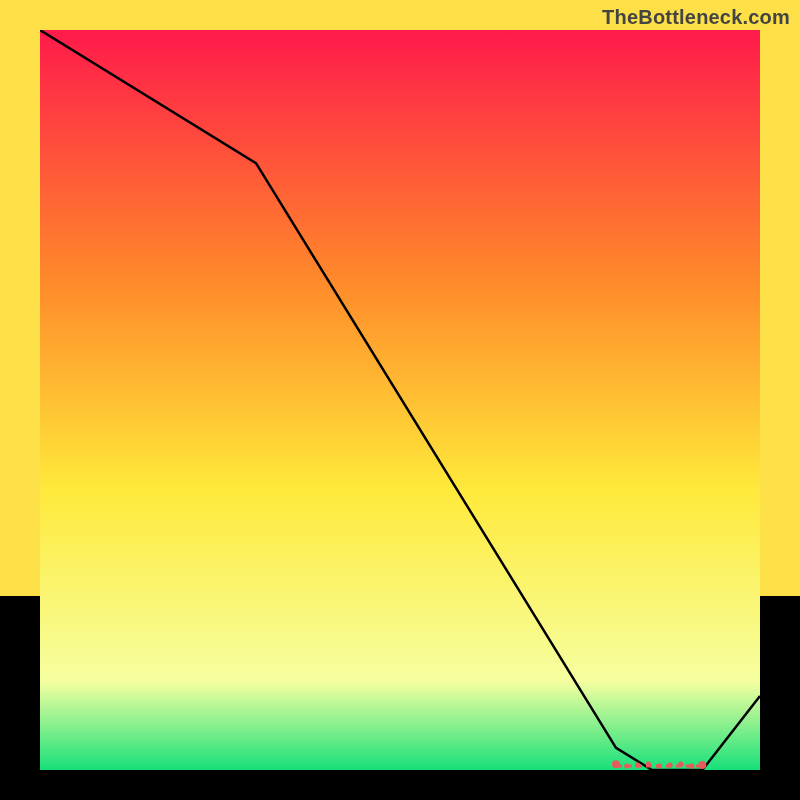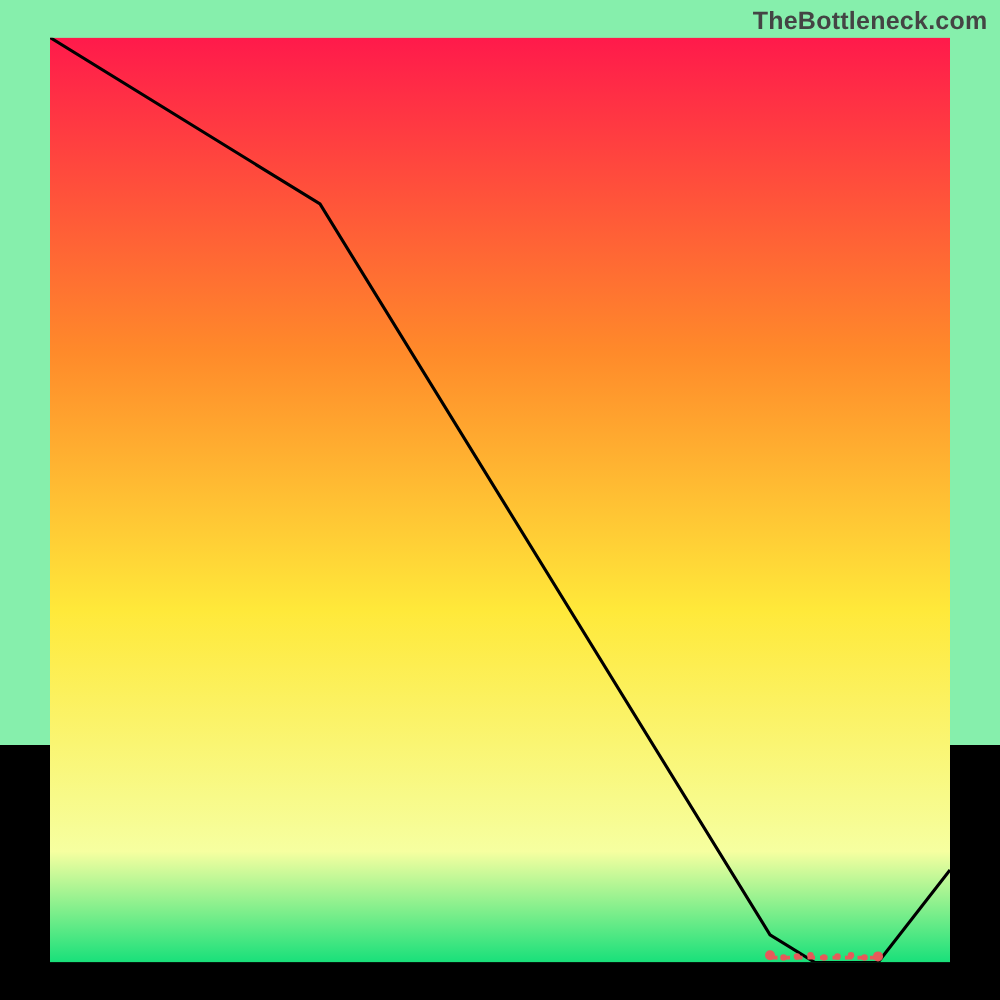--- a/index.html
+++ b/index.html
@@ -8,21 +8,21 @@
     width: 800px;
     height: 800px;
     background: #000;
     overflow: hidden;
     font-family: Arial, Helvetica, sans-serif;
   }
   .frame {
     position: relative;
     width: 800px;
     height: 596px;
-    background: #86efac;
+    background: #fde047;
   }
   .watermark {
     position: absolute;
     top: 6px;
     right: 10px;
     color: #444;
     font-size: 20px;
     font-weight: 600;
     letter-spacing: 0.2px;
     user-select: none;

